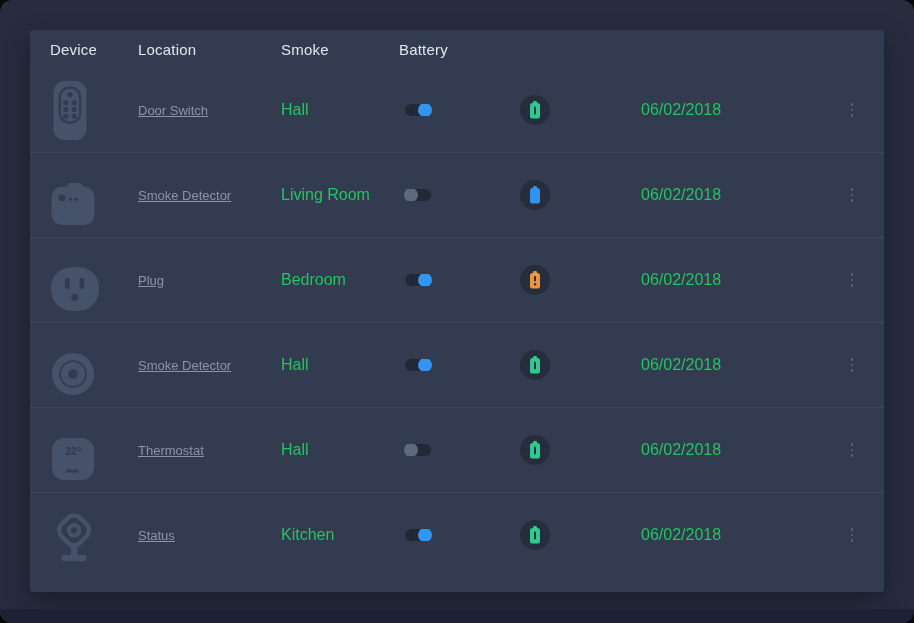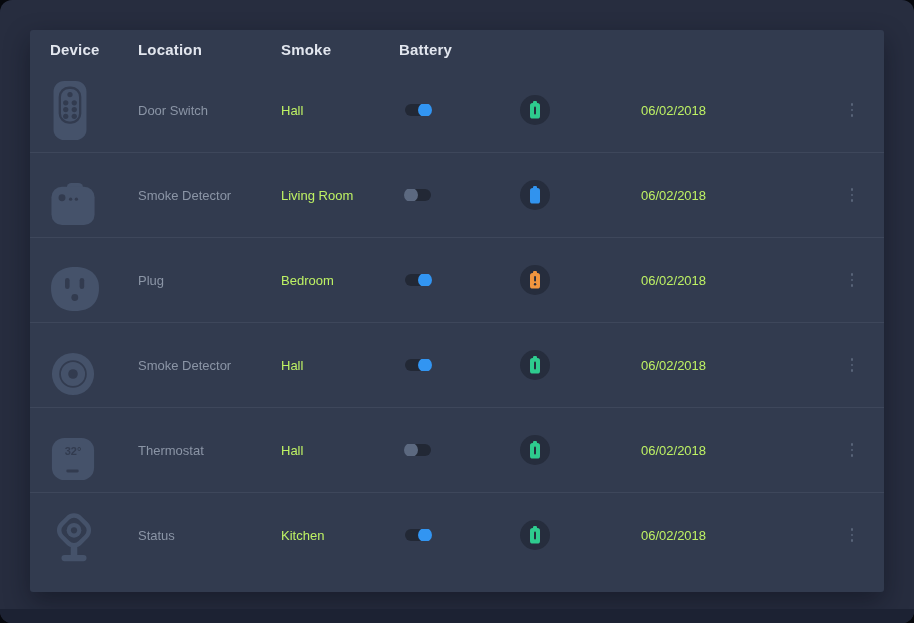--- a/index.html
+++ b/index.html
@@ -2,25 +2,25 @@
 <html><head>
 <meta charset="utf-8">
 <style>
   html,body{margin:0;padding:0;background:#06080d;font-family:"Liberation Sans",sans-serif;}
   .page{position:relative;width:914px;height:623px;background:#272d3f;border-radius:12px;overflow:hidden;}
   .bottom-strip{position:absolute;left:0;right:0;bottom:0;height:14px;background:#1c2233;}
   .card{position:absolute;left:30px;top:30px;width:854px;height:562px;background:#323b4f;border-radius:3px;
         box-shadow:0 10px 26px rgba(8,12,22,.45);}
   .grid{display:grid;grid-template-columns:88px 143px 118px 120px 122px 1fr 24px;align-items:center;padding:0 20px;}
   .thead{height:38px;color:#e2e6ee;font-size:15px;letter-spacing:.2px;}
-  .thead .cell{font-weight:700;}
+  .thead .cell{font-weight:400;}
   .row{height:84px;border-bottom:1px solid rgba(186,200,224,0.09);}
   .row:last-child{border-bottom:none;}
-  .name{color:#8b95a6;font-size:13px;}
-  .muted{color:#bef264;font-size:13px;}
+  .name{color:#8b95a6;font-size:13px;text-decoration:underline;}
+  .muted{color:#22c55e;font-size:16px;}
   .iconbox{width:56px;height:64px;display:flex;align-items:flex-end;justify-content:flex-start;}
   .iconbox svg{display:block;}
   
   .toggle{width:26px;height:12px;border-radius:6px;background:#222835;position:relative;margin-left:6px;cursor:pointer;}
   .toggle .knob{width:14px;height:14px;border-radius:50%;position:absolute;top:-1px;}
   .toggle.on .knob{right:-1px;background:#3295f2;}
   .toggle.off .knob{left:-1px;background:#5c6980;}
   
   .batt{width:30px;height:30px;border-radius:50%;background:#262d3d;display:flex;align-items:center;justify-content:center;margin-left:1px;}
   

